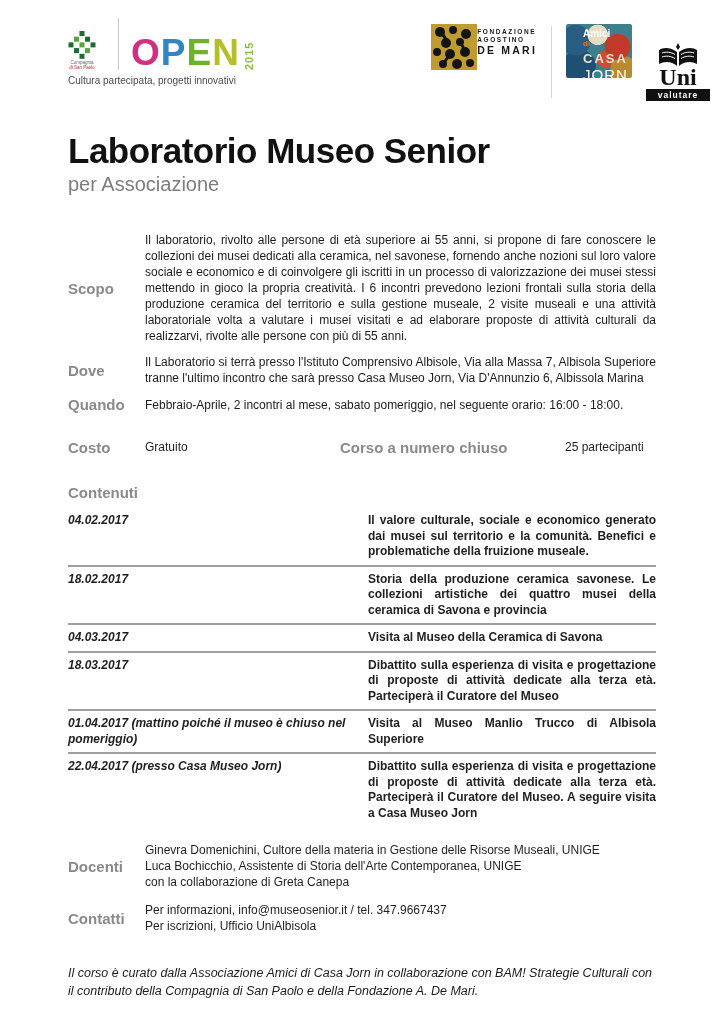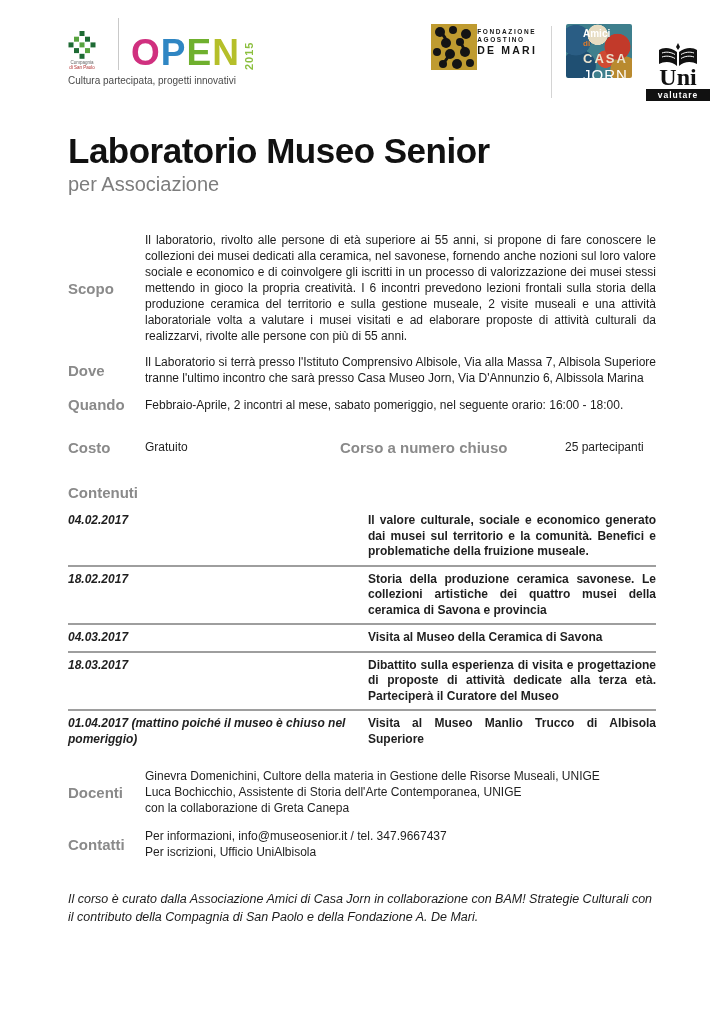--- a/index.html
+++ b/index.html
@@ -232,20 +232,24 @@
         <div class="c-desc">Visita al Museo della Ceramica di Savona</div>
       </div>
       <div class="contenuti-row">
         <div class="c-date">18.03.2017</div>
         <div class="c-desc">Dibattito sulla esperienza di visita e progettazione di proposte di attività dedicate alla terza età. Parteciperà il Curatore del Museo</div>
       </div>
       <div class="contenuti-row">
         <div class="c-date">01.04.2017 (mattino poiché il museo è chiuso nel pomeriggio)</div>
         <div class="c-desc">Visita al Museo Manlio Trucco di Albisola Superiore</div>
       </div>
+      <div class="contenuti-row">
+        <div class="c-date">22.04.2017 (presso Casa Museo Jorn)</div>
+        <div class="c-desc">Dibattito sulla esperienza di visita e progettazione di proposte di attività dedicate alla terza età. Parteciperà il Curatore del Museo. A seguire visita a Casa Museo Jorn</div>
+      </div>
     </div>
 
     <div class="info-row mt-docenti">
       <div class="info-label">Docenti</div>
       <div class="plain-lines">
         <div>Ginevra Domenichini, Cultore della materia in Gestione delle Risorse Museali, UNIGE</div>
         <div>Luca Bochicchio, Assistente di Storia dell'Arte Contemporanea, UNIGE</div>
         <div>con la collaborazione di Greta Canepa</div>
       </div>
     </div>

